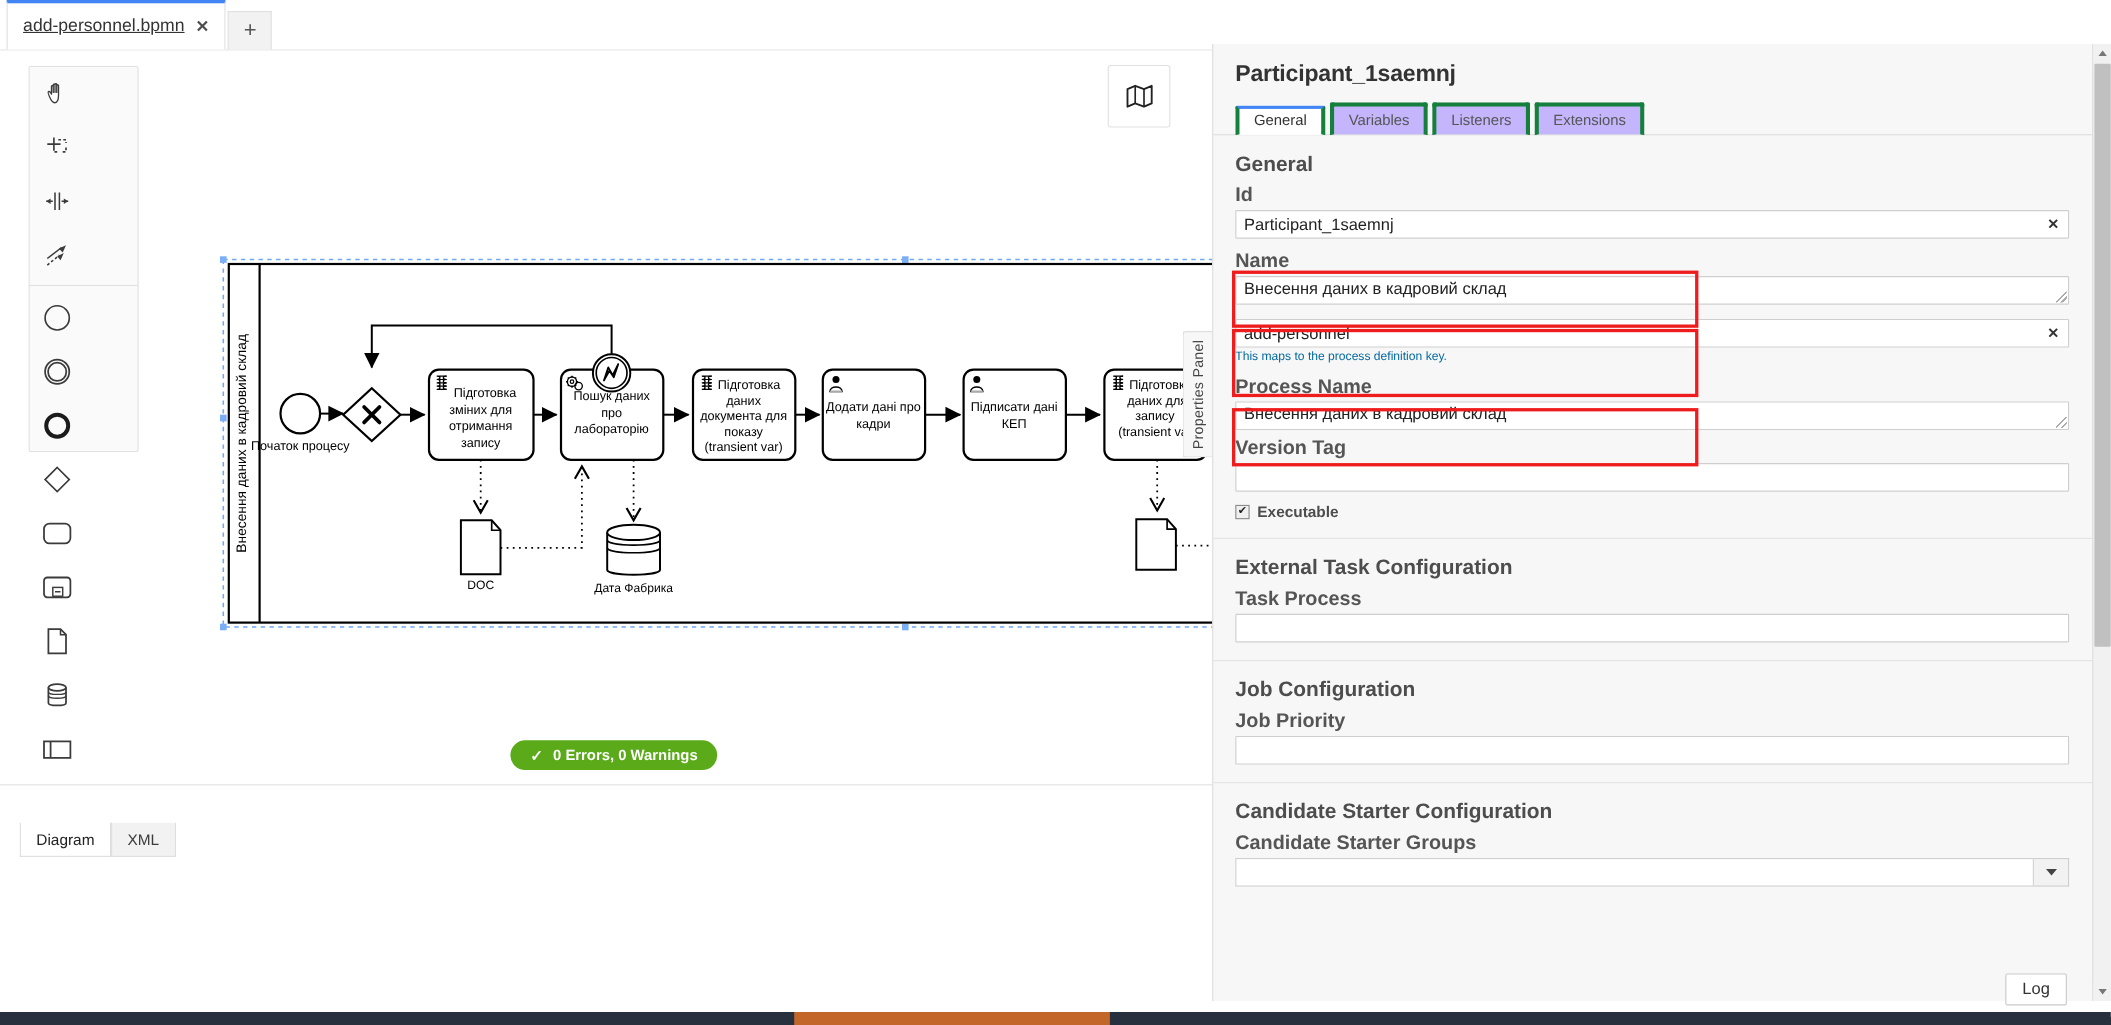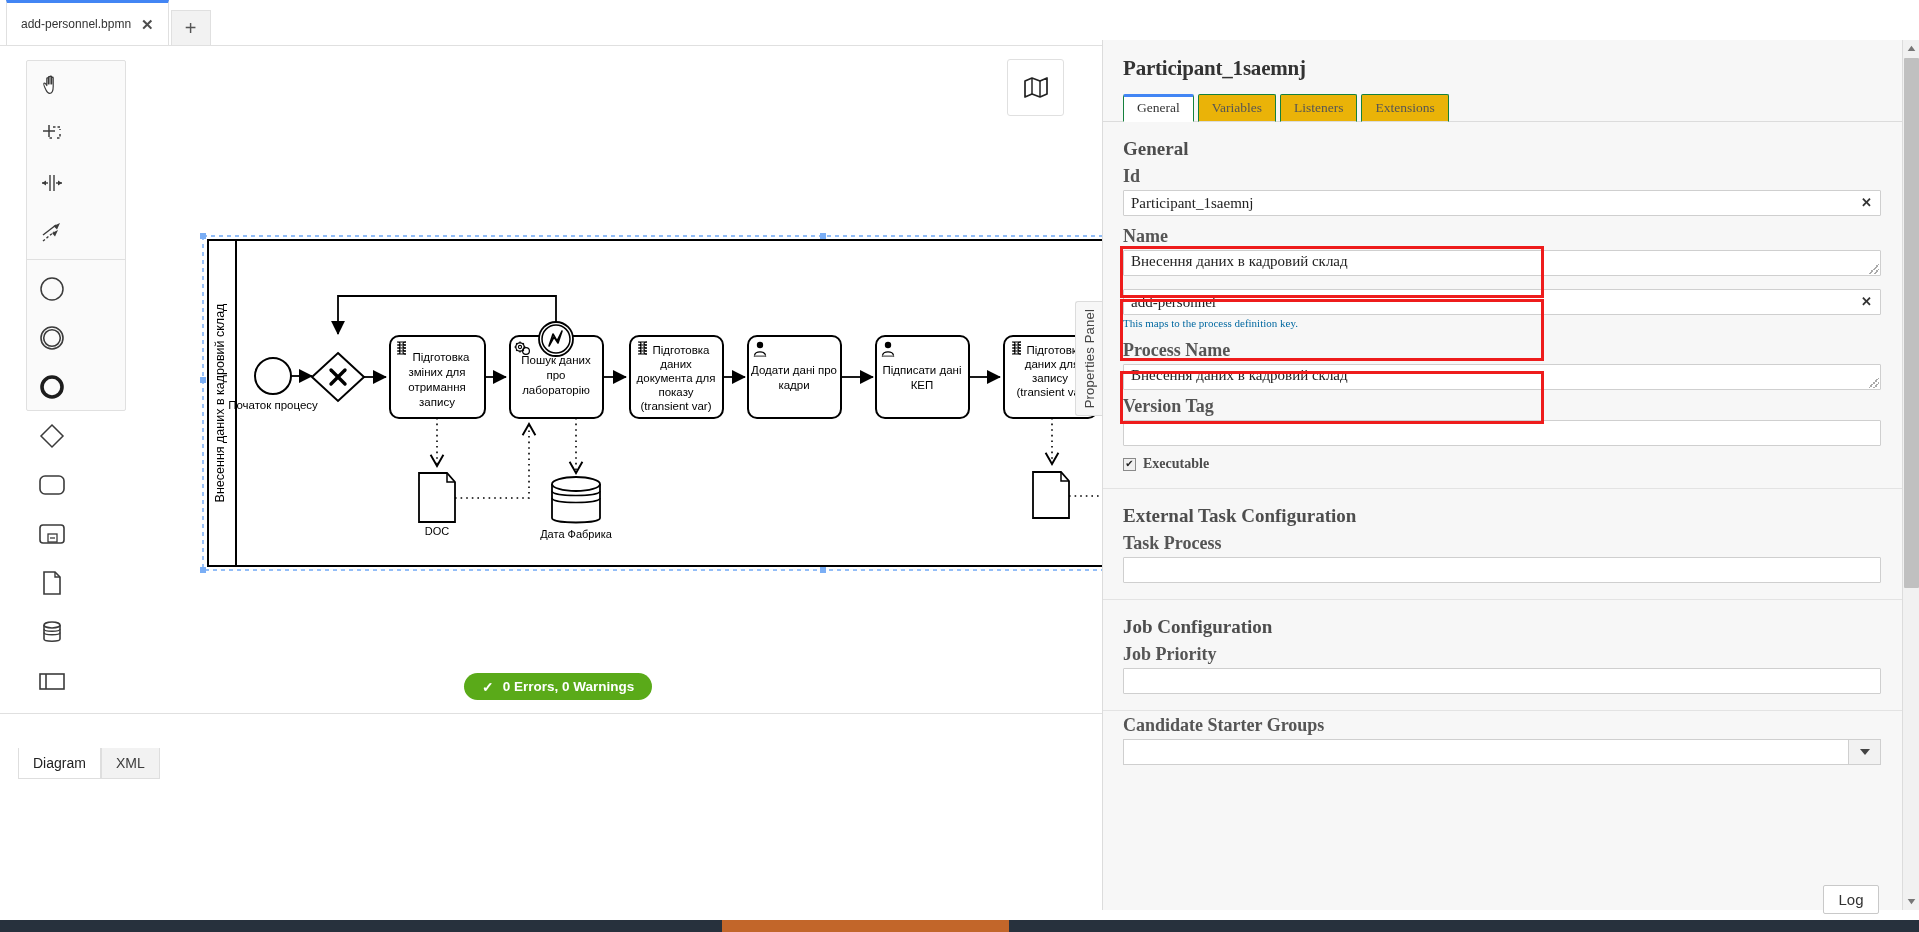--- a/index.html
+++ b/index.html
@@ -17,21 +17,21 @@
     position:absolute; left:0; top:0; width:1919px; height:46px;
     background:#fff; border-bottom:1px solid #e0e0e0;
     display:flex; align-items:flex-end; padding-left:6px;
   }
   .file-tab {
     position:relative; height:45px; display:flex; align-items:center;
     padding:0 14px 0 14px; background:#fff; border:1px solid #e0e0e0;
     border-bottom:none; font-size:16px; color:#404040; cursor:pointer;
     border-top:3px solid #4285f4; gap:10px;
   }
-  .file-tab .tab-title { font-size:12px; color:#333; }
+  .file-tab .tab-title { font-size:16px; color:#333;text-decoration:underline; }
   .file-tab .close-x {
     font-size:15px; font-weight:bold; color:#4d4d4d; line-height:1; cursor:pointer;
   }
   .plus-tab {
     height:35px; width:40px; display:flex; align-items:center; justify-content:center;
     background:#f2f2f2; border:1px solid #e0e0e0; border-bottom:none;
     font-size:20px; color:#555; cursor:pointer; margin-left:2px;
   }
 
   
@@ -97,35 +97,34 @@
     border:1px solid #dedede; border-top:none; font-size:14px; color:#3c3c3c;
     background:#f2f2f2; cursor:pointer;
   }
   .view-tab.active { background:#fff; border-top:none; color:#222; }
 
   
   #props {
     position:absolute; left:1102px; top:40px; width:817px; height:870px;
     background:#f7f7f7; border-left:1px solid #dcdcdc;
     overflow:hidden;
-    font-family:Liberation Serif, serif;
   }
   #props-inner { position:absolute; left:0; top:0; width:800px; height:870px; }
   #props-title {
     font-size:21px; font-weight:bold; color:#333; padding:16px 0 0 20px;
     letter-spacing:-0.2px;
   }
   #props-tabs {
     display:flex; gap:4px; padding:12px 0 0 20px; align-items:flex-end;
     border-bottom:1px solid #dcdcdc; position:relative;
   }
   .ptab {
     padding:5px 13px 5px 13px; font-size:13.5px; color:#555;
-    border:1px solid #15803d; border-bottom:1px solid #dcdcdc;
-    background:#eab308; border-radius:2px 2px 0 0; cursor:pointer;
+    border:4px solid #15803d; border-bottom:1px solid #dcdcdc;
+    background:#c4b5fd; border-radius:2px 2px 0 0; cursor:pointer;
     position:relative; top:1px;
   }
   .ptab.active {
     background:#fff; color:#333; border-bottom:1px solid #fff;
     border-top:3px solid #4285f4; padding-top:3px;
   }
   .group-title {
     font-size:19px; font-weight:bold; color:#4d4d4d; padding:16px 0 2px 20px;
   }
   .field { padding:4px 22px 0 20px; position:relative; }
@@ -593,20 +592,21 @@
       <div class="group-title">Job Configuration</div>
       <div class="field">
         <div class="field-label">Job Priority</div>
         <div class="field-input">
           <span></span>
         </div>
       </div>
 
       <div class="section-sep"></div>
 
+      <div class="group-title">Candidate Starter Configuration</div>
       <div class="field">
         <div class="field-label">Candidate Starter Groups</div>
         <div class="combo">
           <div class="combo-input"></div>
           <div class="combo-btn">
               <span class="caret"></span>
             </div>
         </div>
       </div>
 

